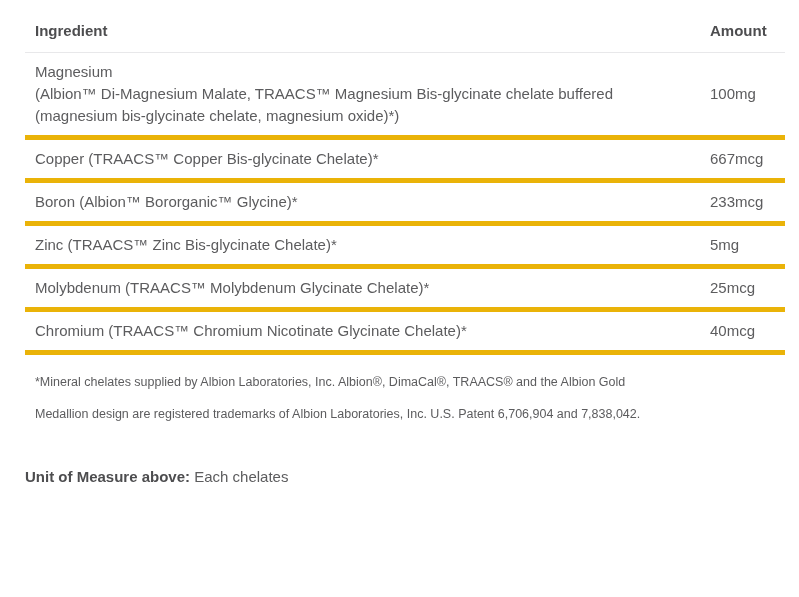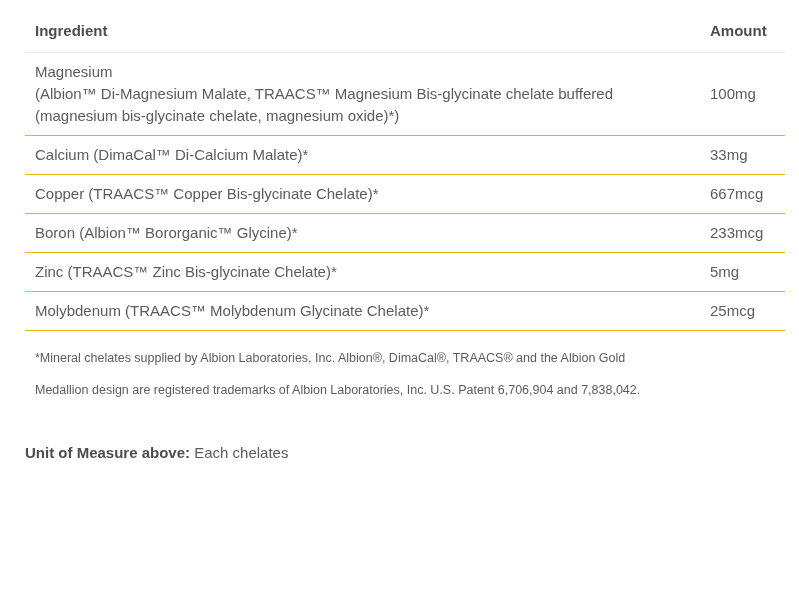--- a/index.html
+++ b/index.html
@@ -33,21 +33,21 @@
     padding: 8px 10px;
     line-height: 22px;
   }
   thead th {
     font-weight: bold;
     color: #4d4d4f;
     padding: 12px 10px 10px 10px;
     border-bottom: 1px solid #e8e8ea;
   }
   tbody tr td {
-    border-bottom: 1px solid #eab308;
+    border-bottom: 5px solid #eab308;
     color: #5c5c5e;
   }
   td.cell-ingredient { white-space: pre-line; }
   tr.footnote-row td {
     border-bottom: none;
     font-size: 12.5px;
     line-height: 32px;
     padding-top: 11px;
     white-space: pre-line;
   }
@@ -79,38 +79,38 @@
     </thead>
     <tbody>
 
     <tr>
       <td class="cell-ingredient">Magnesium
 (Albion™ Di-Magnesium Malate, TRAACS™ Magnesium Bis-glycinate chelate buffered
 (magnesium bis-glycinate chelate, magnesium oxide)*)</td>
       <td class="cell-amount">100mg</td>
     </tr>
         <tr>
-      <td class="cell-ingredient">Calcium (DimaCal™ Di-Calcium Malate)*</td>
-      <td class="cell-amount">33mg</td>
-    </tr>
-        <tr>
       <td class="cell-ingredient">Copper (TRAACS™ Copper Bis-glycinate Chelate)*</td>
       <td class="cell-amount">667mcg</td>
     </tr>
         <tr>
       <td class="cell-ingredient">Boron (Albion™ Bororganic™ Glycine)*</td>
       <td class="cell-amount">233mcg</td>
     </tr>
         <tr>
       <td class="cell-ingredient">Zinc (TRAACS™ Zinc Bis-glycinate Chelate)*</td>
       <td class="cell-amount">5mg</td>
     </tr>
         <tr>
       <td class="cell-ingredient">Molybdenum (TRAACS™ Molybdenum Glycinate Chelate)*</td>
       <td class="cell-amount">25mcg</td>
+    </tr>
+        <tr>
+      <td class="cell-ingredient">Chromium (TRAACS™ Chromium Nicotinate Glycinate Chelate)*</td>
+      <td class="cell-amount">40mcg</td>
     </tr>
       </tbody>
     <tbody>
       <tr class="footnote-row">
         <td colspan="2">*Mineral chelates supplied by Albion Laboratories, Inc. Albion®, DimaCal®, TRAACS® and the Albion Gold
 Medallion design are registered trademarks of Albion Laboratories, Inc. U.S. Patent 6,706,904 and 7,838,042.</td>
       </tr>
     </tbody>
   </table>
 

